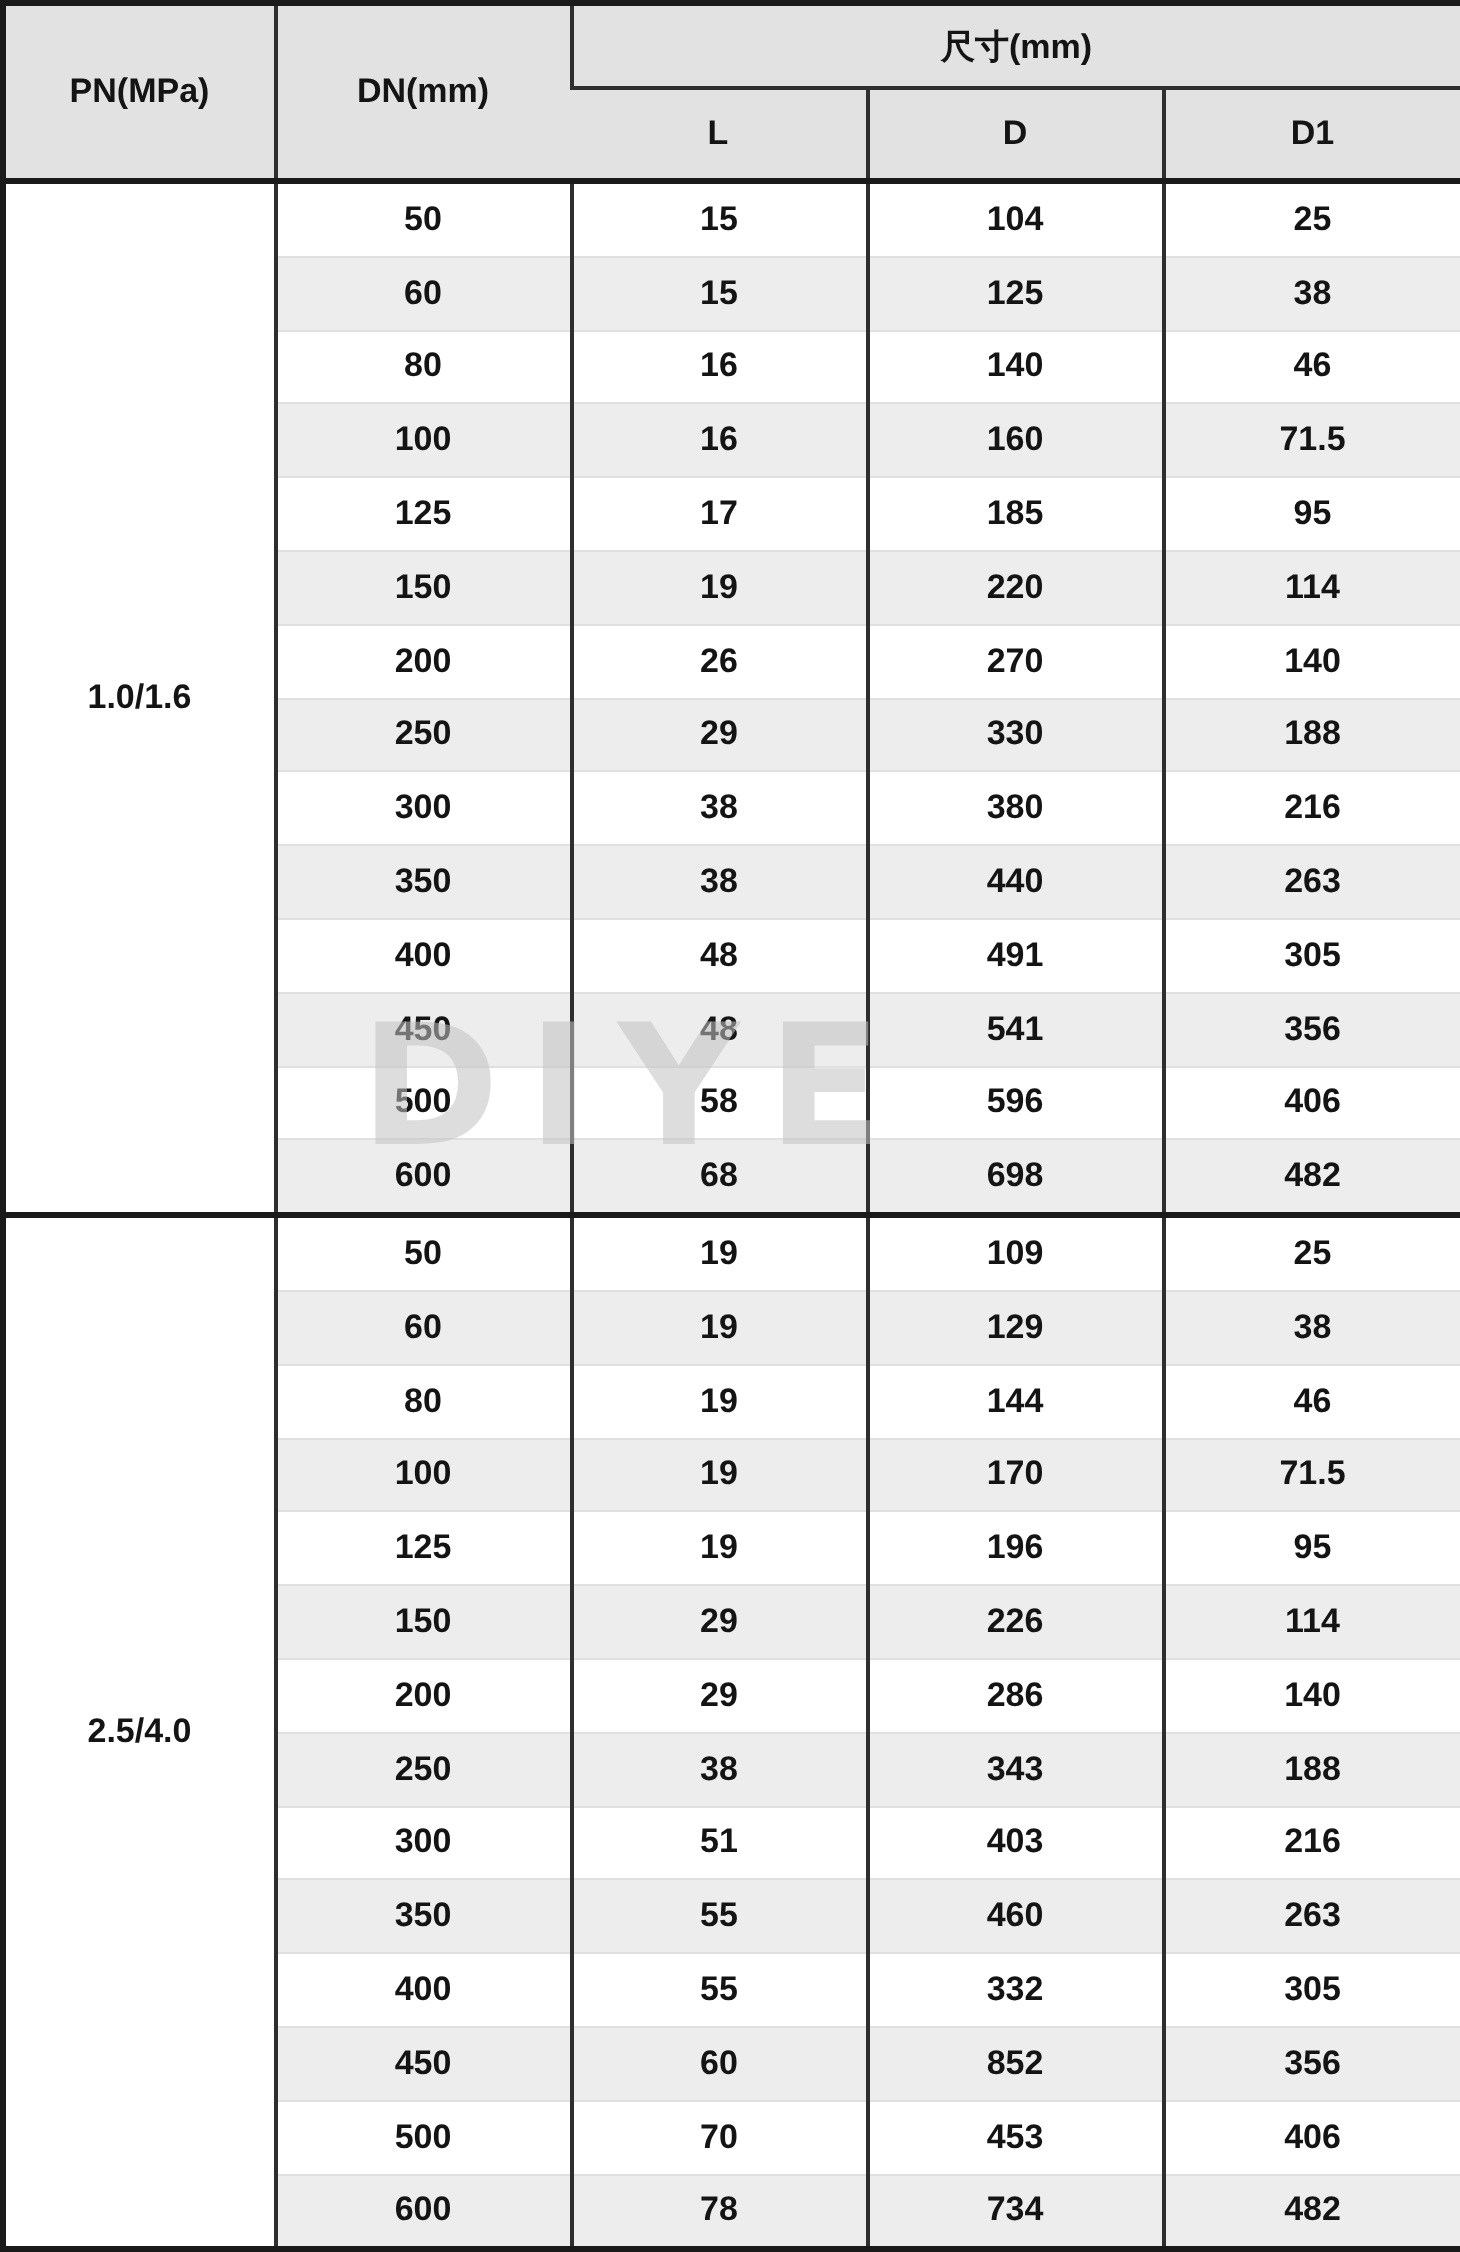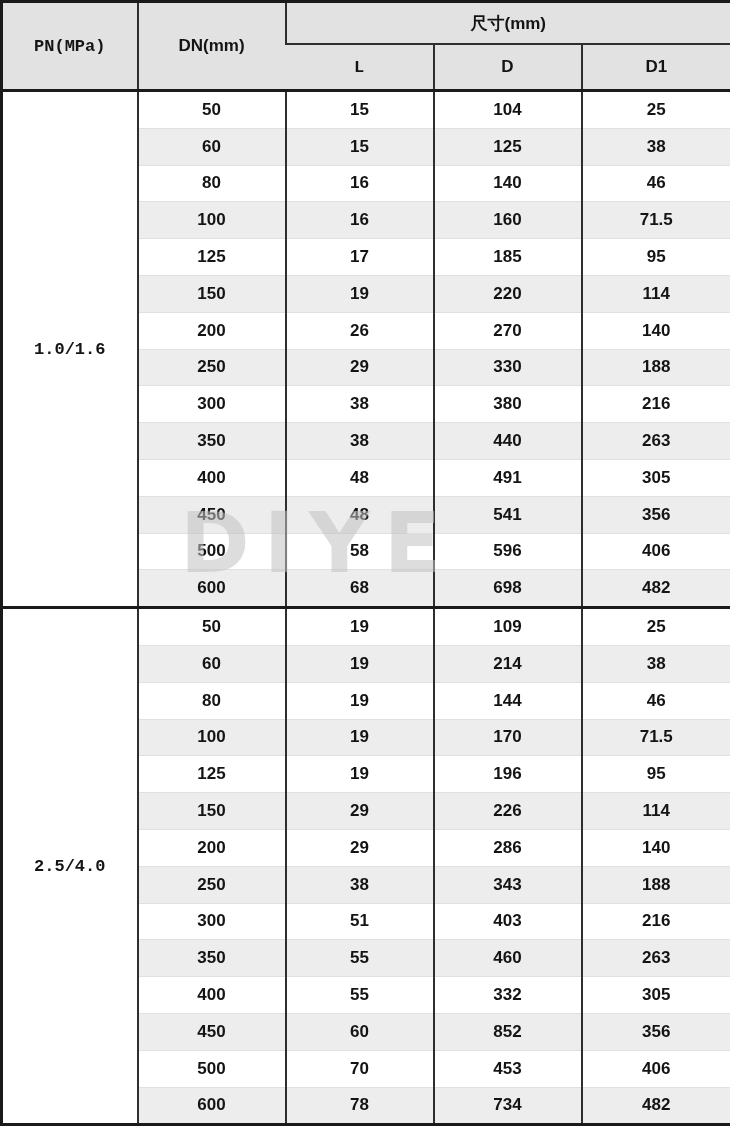--- a/index.html
+++ b/index.html
@@ -29,21 +29,21 @@
     border:3px solid var(--border-dark);
   }
   
   .spec th, .spec td{
     border-left:2px solid var(--grid);
     text-align:center;
     vertical-align:middle;
     padding:0;
     color:#141414;
   }
-  .spec th:first-child, .spec td.row-start{border-left:none;font-family:Liberation Mono, monospace;}
+  .spec th:first-child, .spec td.row-start{border-left:none;}
   
   .spec thead th{
     background:var(--header-bg);
     font-weight:bold;
     font-size:17px;
   }
   .spec thead{border-bottom:3px solid var(--border-dark);}
   .spec tr.size-row th{height:40px;text-align:center;}
   .spec tr.size-row th.size-head{border-bottom:2px solid var(--grid);}
   .spec tr.sub-row th{height:44px;}
@@ -201,21 +201,21 @@
       <tr>
         <td class="pn-cell row-start" rowspan="14">2.5/4.0</td>
         <td>50</td>
         <td>19</td>
         <td>109</td>
         <td>25</td>
       </tr>
       <tr>
         <td>60</td>
         <td>19</td>
-        <td>214</td>
+        <td>129</td>
         <td>38</td>
       </tr>
       <tr>
         <td>80</td>
         <td>19</td>
         <td>144</td>
         <td>46</td>
       </tr>
       <tr>
         <td>100</td>

